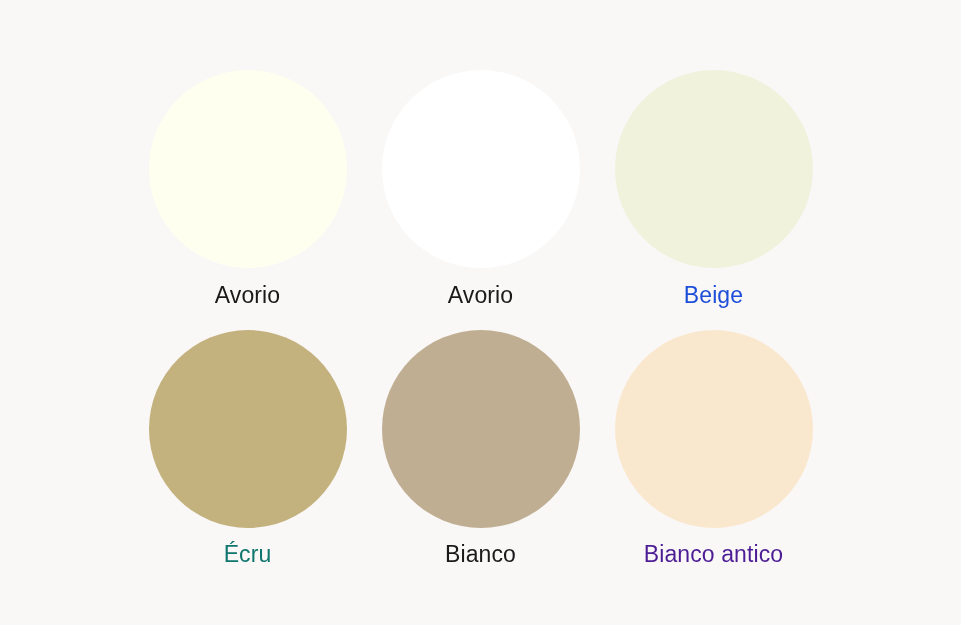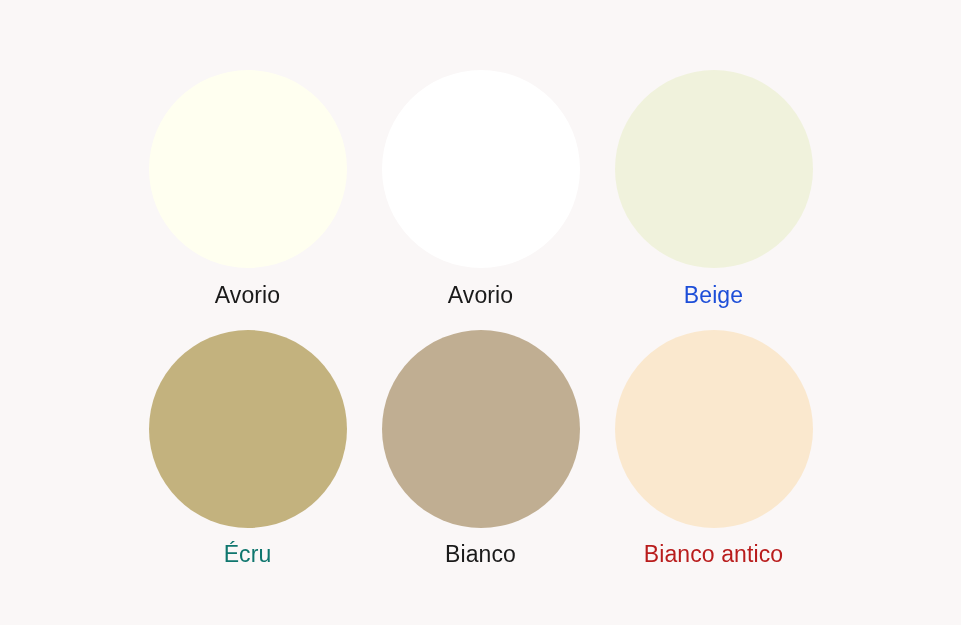--- a/index.html
+++ b/index.html
@@ -85,17 +85,17 @@
       <div class="swatch-label" style="color: #0f766e;">Écru</div>
     </div>
 
     <div class="swatch-cell">
       <div class="swatch-disc" style="background: rgb(192, 174, 146);"></div>
       <div class="swatch-label" style="color: rgb(26, 26, 26);">Bianco</div>
     </div>
 
     <div class="swatch-cell">
       <div class="swatch-disc" style="background: rgb(250, 232, 206);"></div>
-      <div class="swatch-label" style="color: #b91c1c;">Bianco antico</div>
+      <div class="swatch-label" style="color: #4c1d95;">Bianco antico</div>
     </div>
 
   </div>
 </div>
 
 </body></html>

